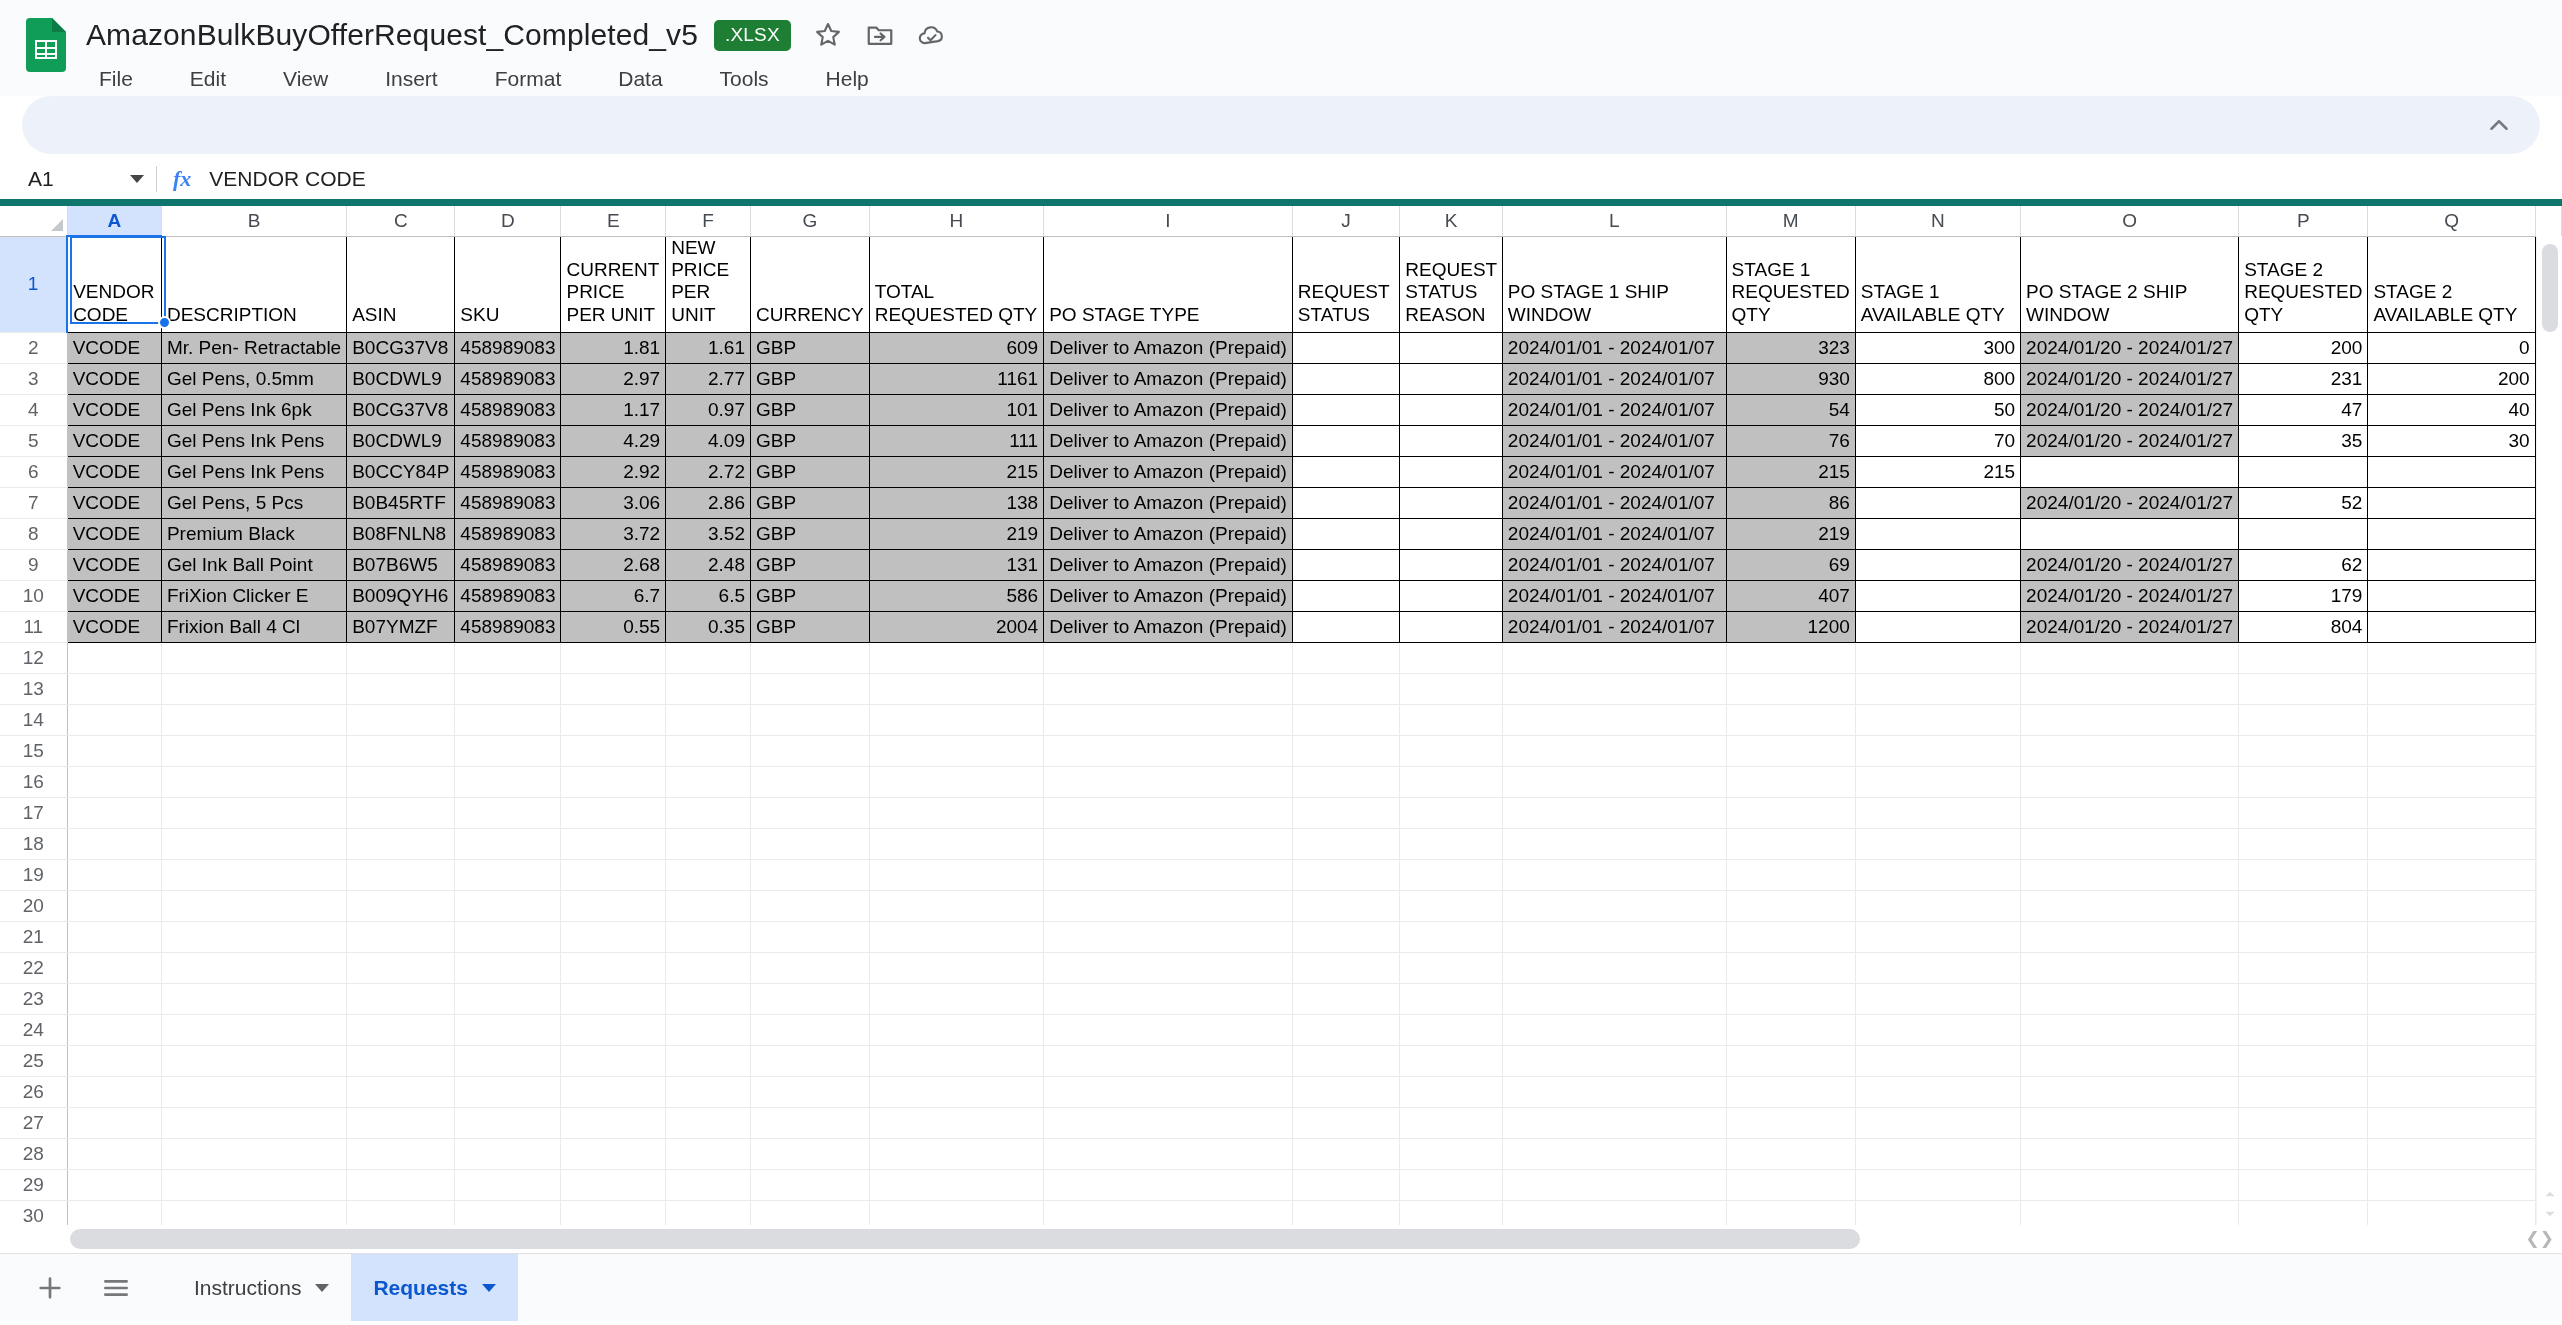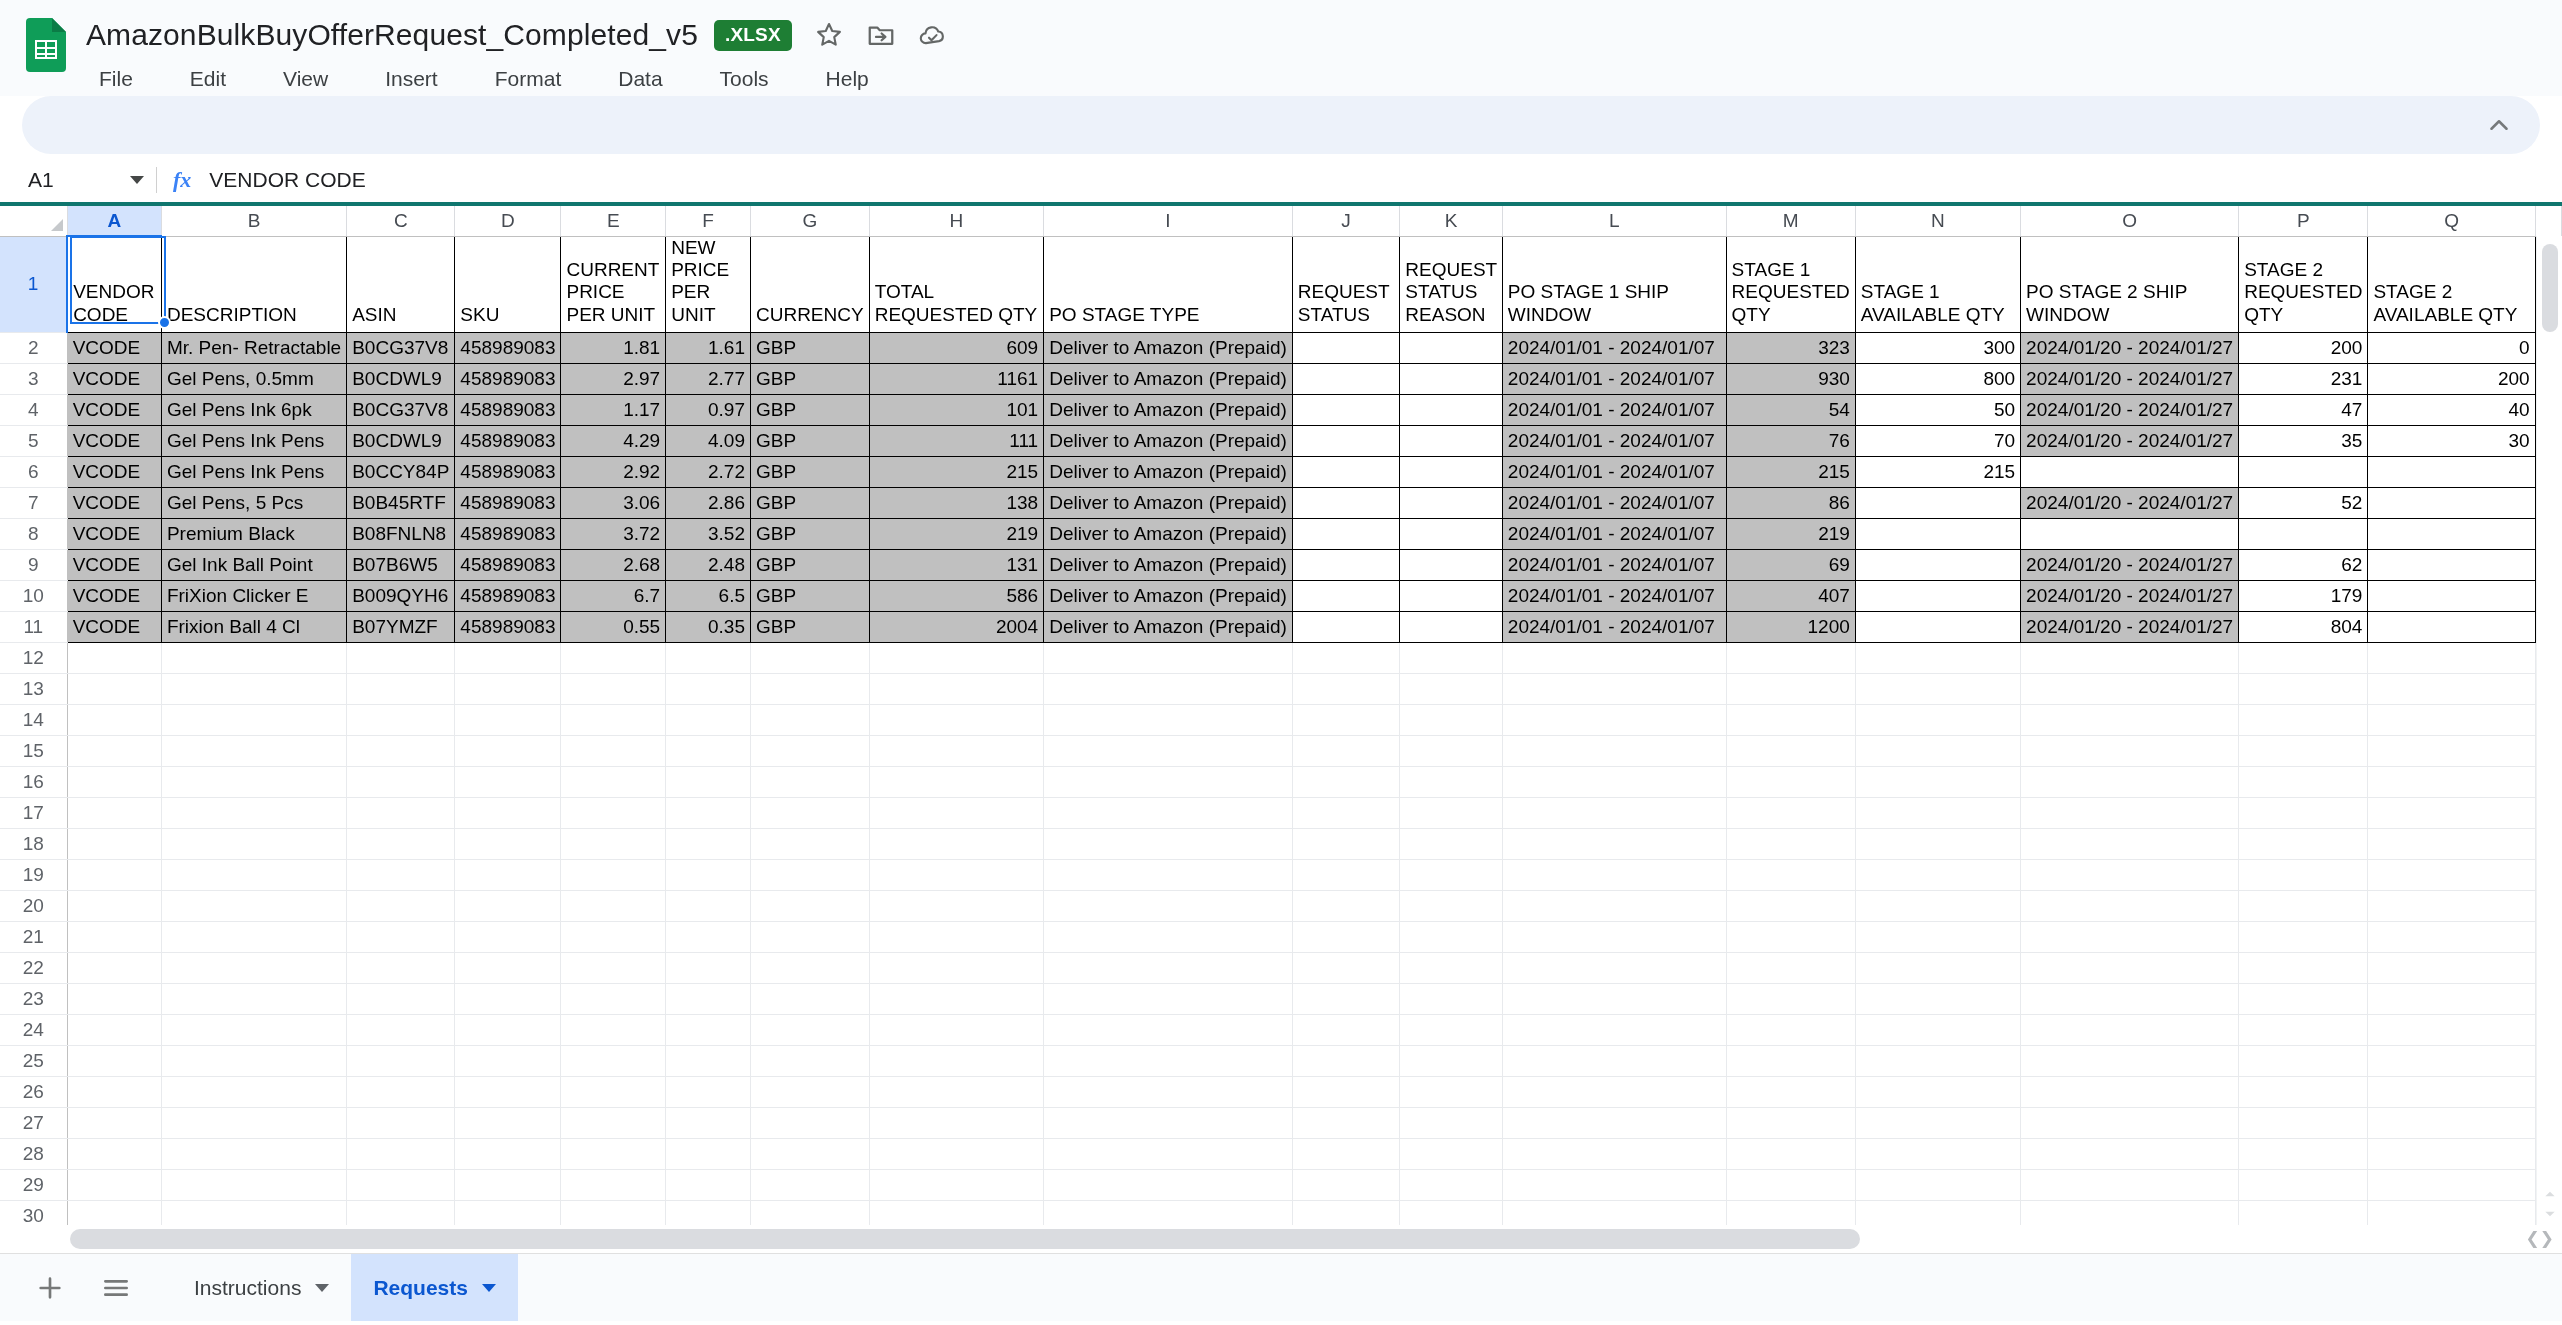--- a/index.html
+++ b/index.html
@@ -29,21 +29,21 @@
   #title-block { margin-left: 20px; flex: 1 1 auto; }
   #title-row { display: flex; align-items: center; height: 42px; }
   #doc-title {
     font-size: 30px; color: #202124; font-weight: 400;
     letter-spacing: 0.1px; white-space: nowrap;
   }
   #xlsx-badge {
     margin-left: 16px;
     background: #1e7e34;
     color: #fff;
-    font-size: 19px; font-weight: 700;
+    font-size: 19px; font-weight: 400;
     padding: 4px 11px 5px 11px;
     border-radius: 5px;
     letter-spacing: 0.2px;
   }
   .top-ico { margin-left: 22px; width: 30px; height: 30px; opacity: .82; }
   #menubar {
     display: flex; align-items: center;
     margin-top: 6px; height: 34px; gap: 31px;
   }
   .menu-item {
@@ -65,21 +65,21 @@
     display: flex; align-items: center;
     justify-content: flex-end;
     padding-right: 26px;
   }
   #toolbar-collapse { width: 30px; height: 30px; opacity: .7; }
 
   
   #formulabar {
     height: 48px;
     background: #fff;
-    border-bottom: 4px solid #0f766e;
+    border-bottom: 7px solid #0f766e;
     display: flex; align-items: center;
   }
   #namebox {
     width: 128px; margin-left: 22px;
     font-size: 21px; color: #202124;
     display: flex; align-items: center; justify-content: space-between;
   }
   #namebox-text { padding-left: 6px; }
   #namebox-caret { width: 0; height: 0;
     border-left: 7px solid transparent; border-right: 7px solid transparent;

